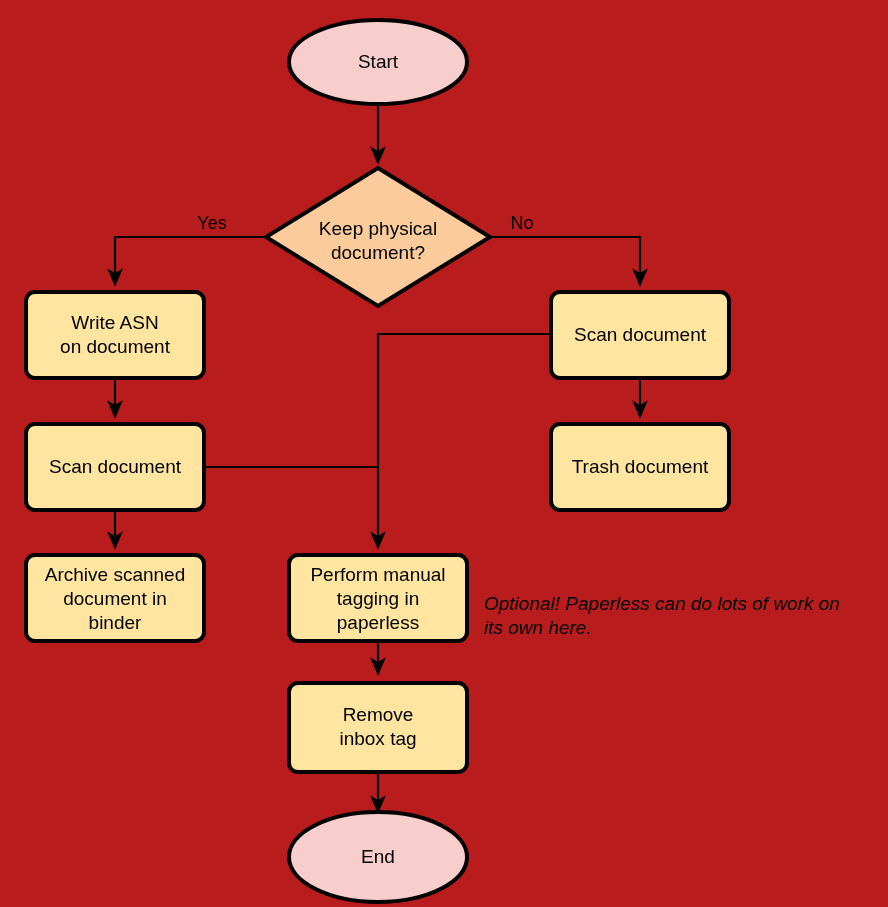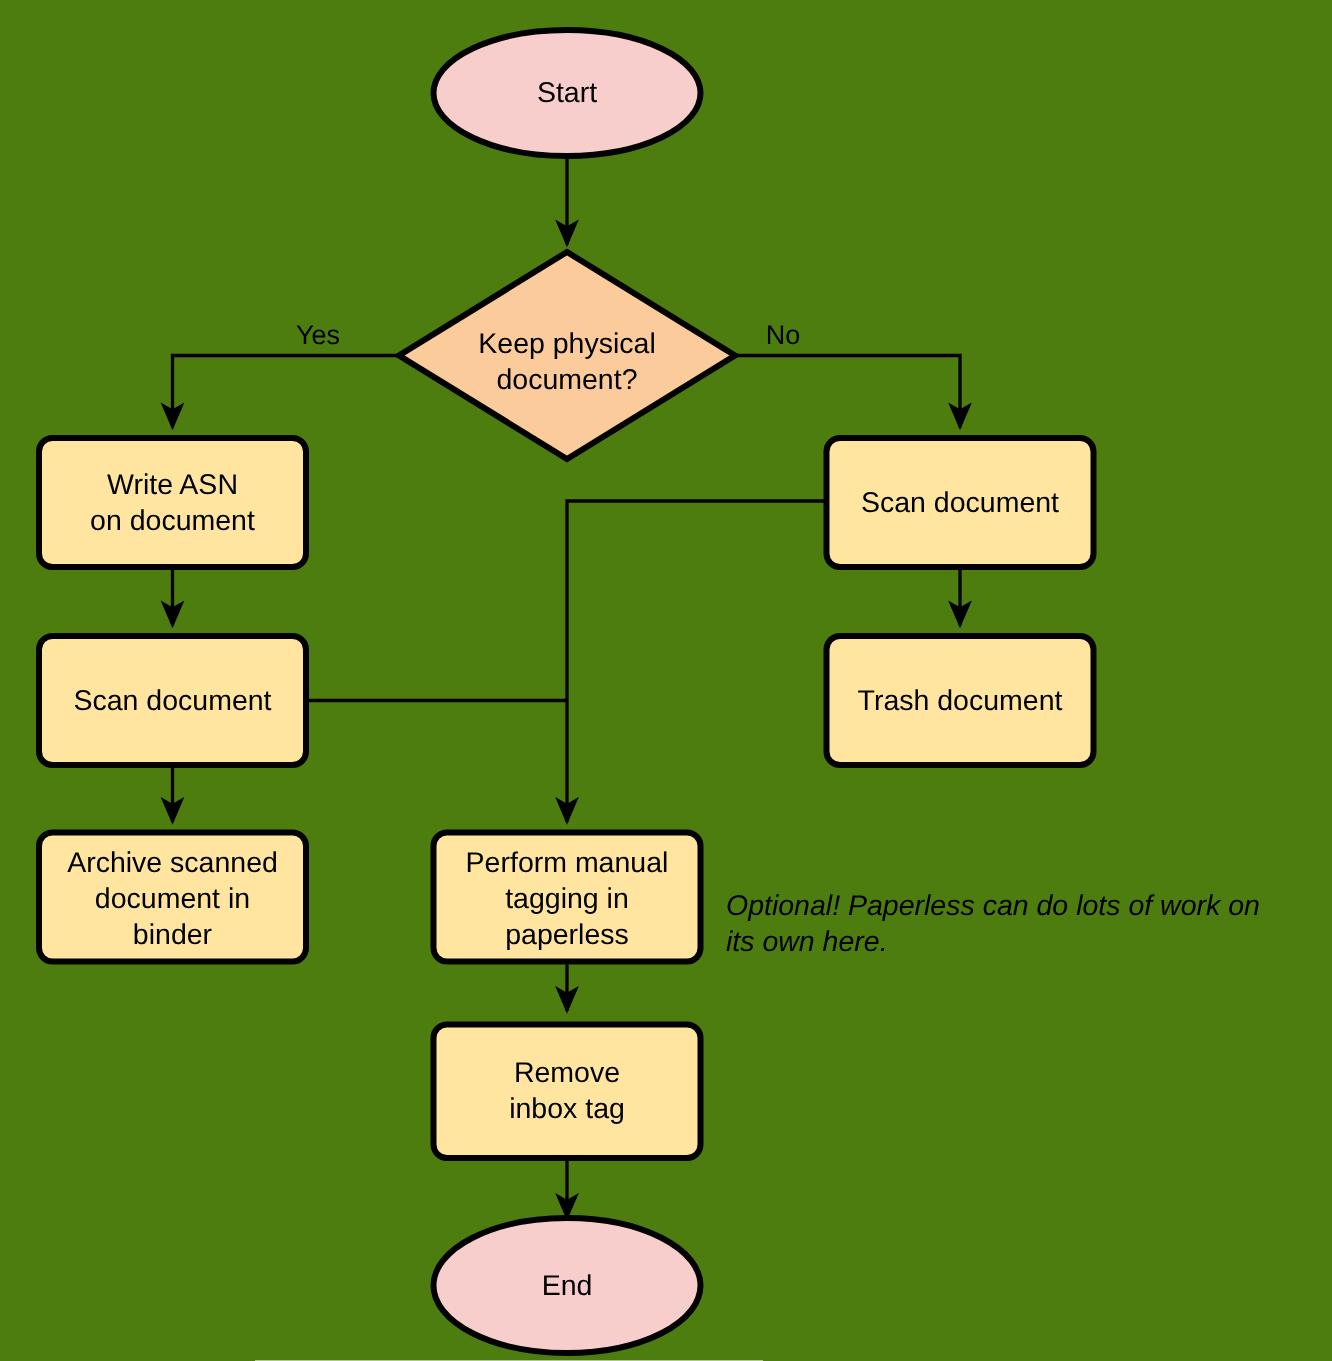--- a/index.html
+++ b/index.html
@@ -7,21 +7,21 @@
     padding: 0;
     background: #ffffff;
   }
   body {
     font-family: "Liberation Sans", sans-serif;
   }
   #canvas {
     position: relative;
     width: 888px;
     height: 907px;
-    background: #4d7c0f;
+    background: #b91c1c;
     overflow: hidden;
   }
   svg.flow {
     position: absolute;
     left: 0;
     top: 0;
     width: 888px;
     height: 907px;
     display: block;
   }

